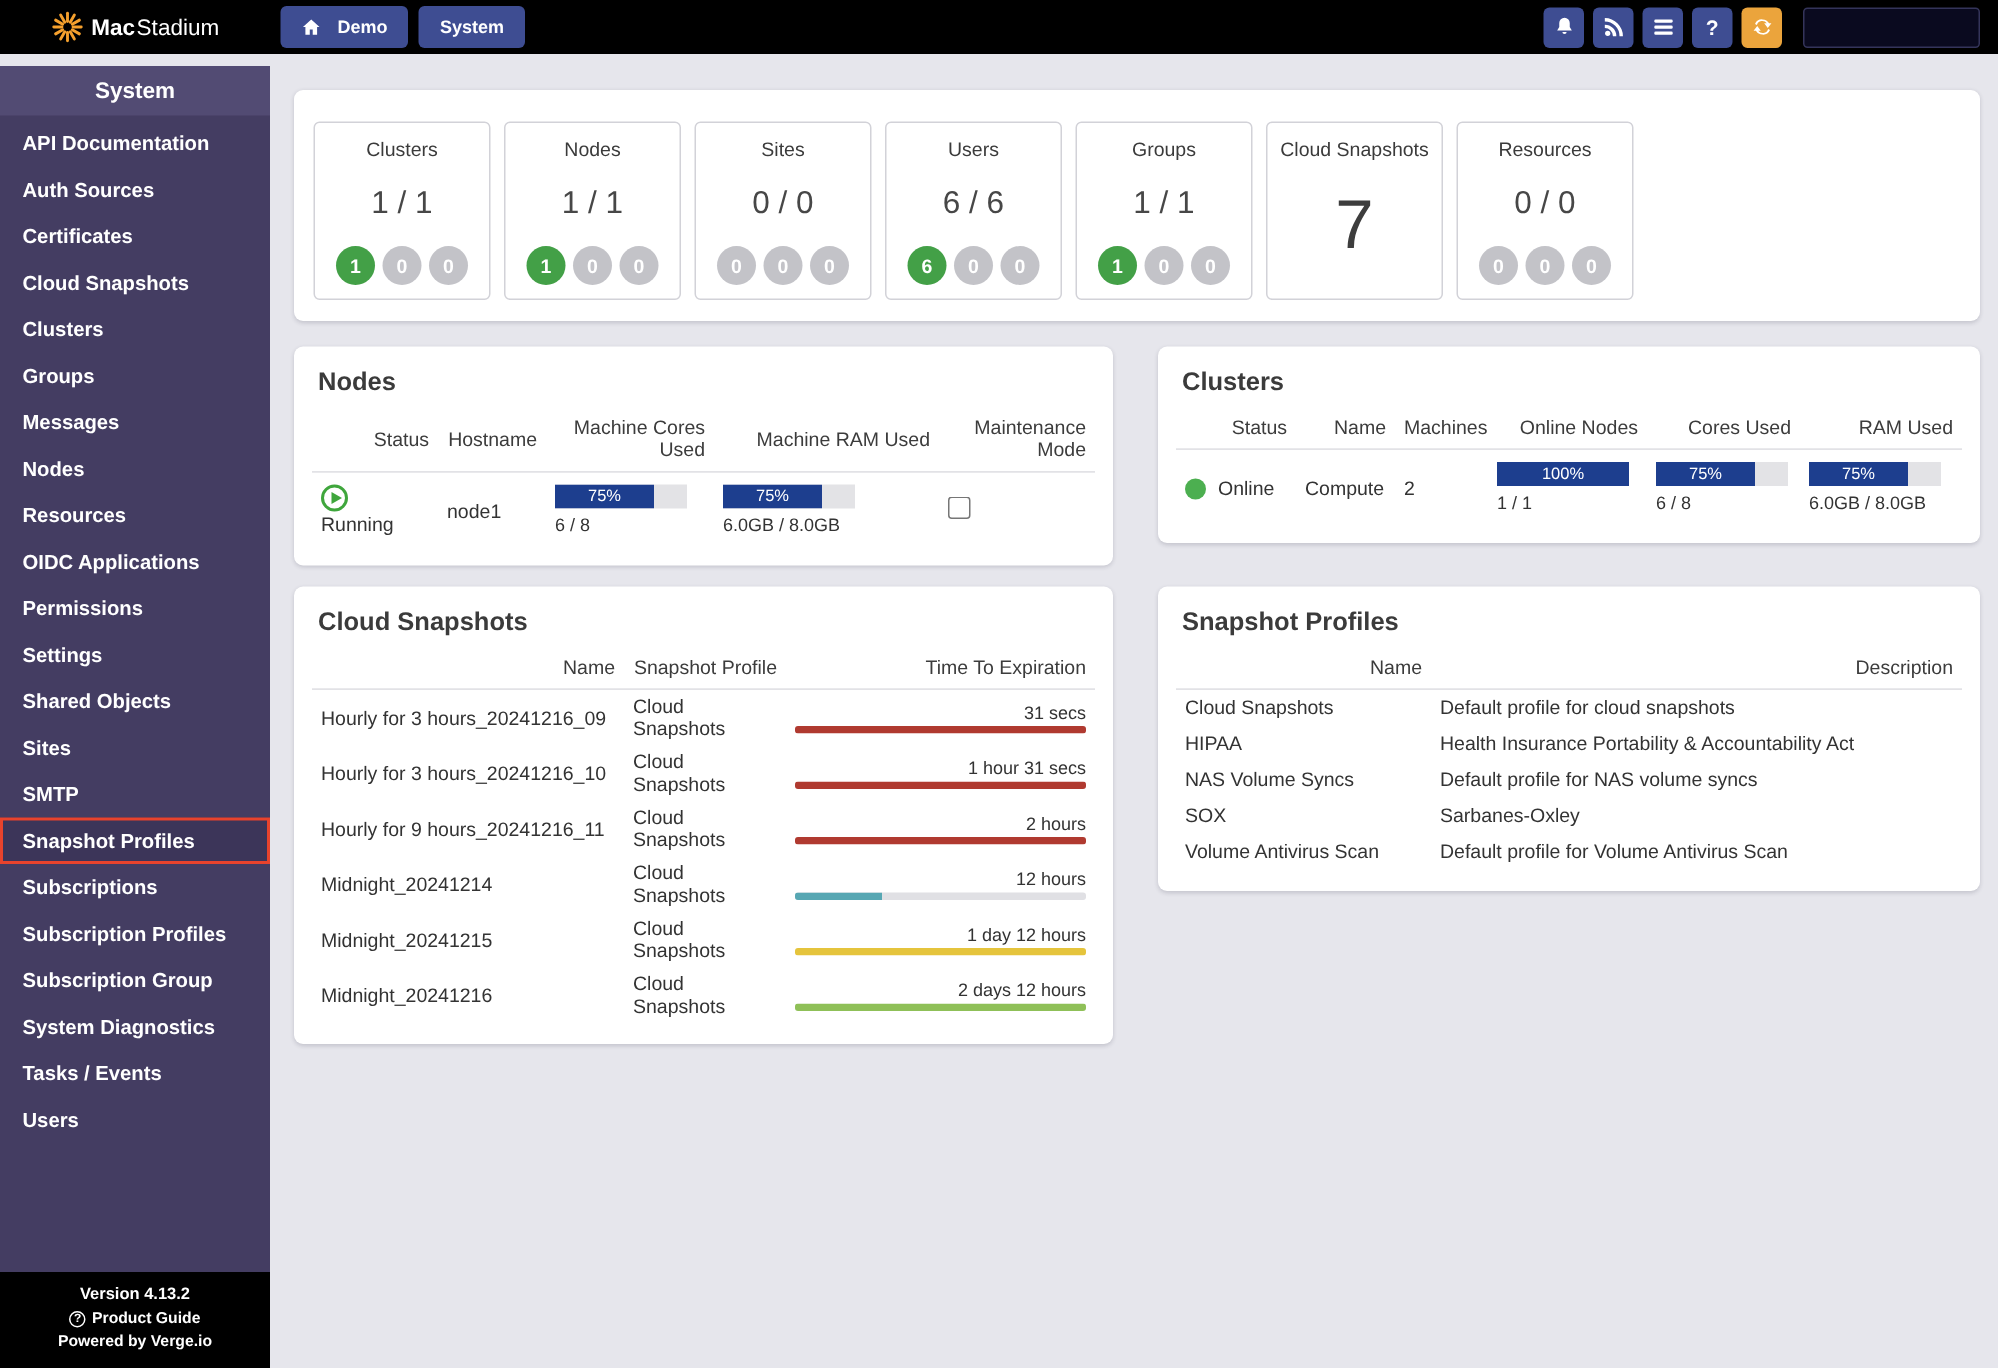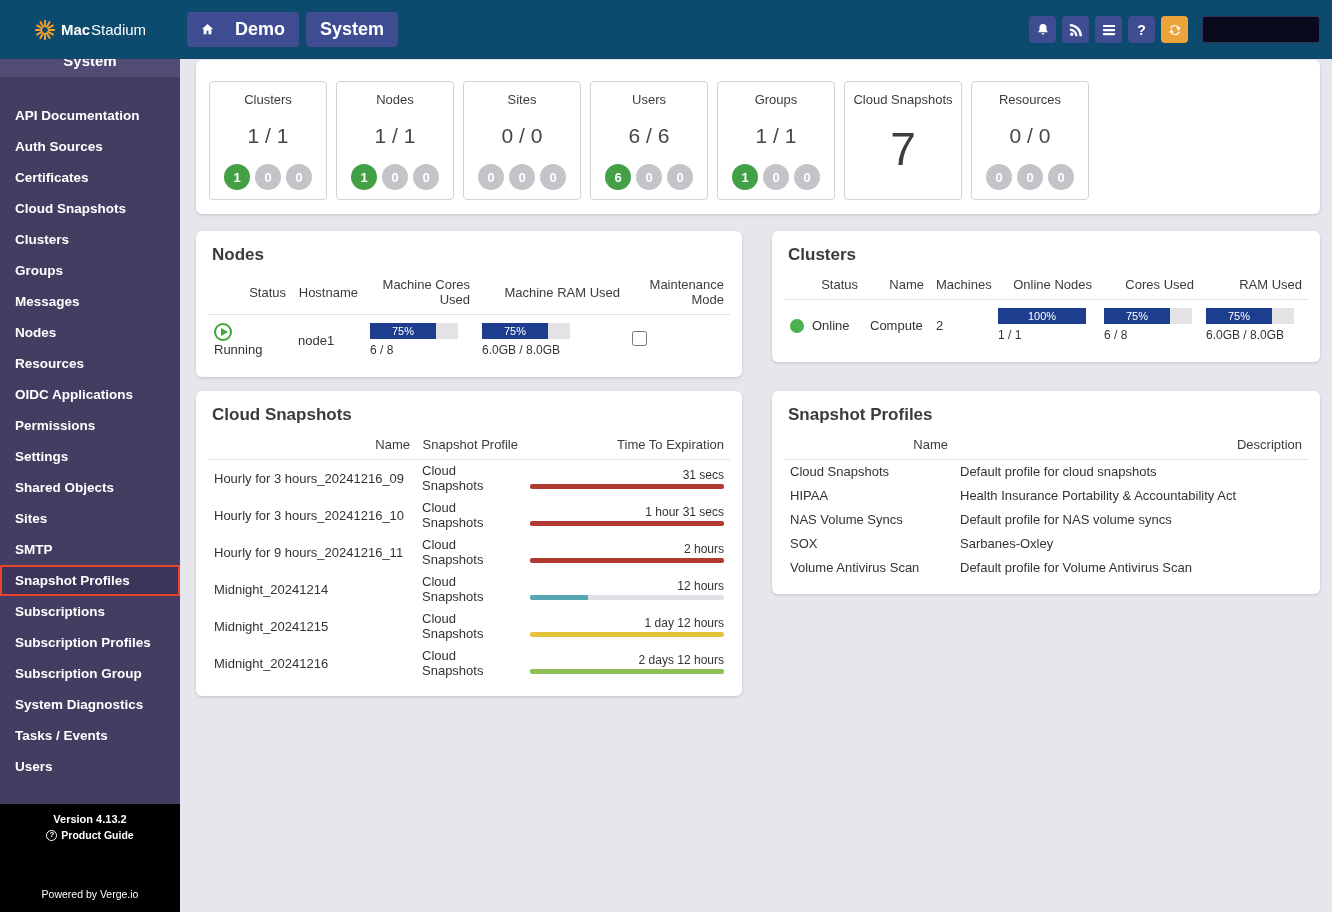--- a/index.html
+++ b/index.html
@@ -6,33 +6,33 @@
   html, body { width: 1332px; height: 912px; }
   body {
     font-family: "Liberation Sans", sans-serif;
     background: #e6e6ec;
     overflow: hidden;
     position: relative;
   }
 
   
   .topbar {
-    position: absolute; top: 0; left: 0; right: 0; height: 59px;
-    background: #0c4a6e; display: flex; align-items: center; z-index: 20;
+    position: absolute; top: 0; left: 0; right: 0; height: 36px;
+    background: #000000; display: flex; align-items: center; z-index: 20;
   }
   .brand {
     width: 180px; display: flex; align-items: center; justify-content: center;
     gap: 5px; cursor: pointer;
   }
   .brand-mac { color: #fff; font-weight: 700; font-size: 15px; }
   .brand-stadium { color: #fff; font-weight: 400; font-size: 15px; margin-left: -4px; }
   .nav-btn {
-    display: inline-flex; align-items: center; gap: 21px;
+    display: inline-flex; align-items: center; gap: 11px;
     background: #3e4d92; color: #fff; border: none; border-radius: 4px;
-    padding: 7px 14px; font-size: 18px; font-family: inherit; cursor: pointer;
+    padding: 7px 14px; font-size: 12px; font-family: inherit; cursor: pointer;
     margin-left: 7px; font-weight: 600;
   }
   .topbar-right { margin-left: auto; display: flex; align-items: center; gap: 6px; margin-right: 12px; }
   .icon-btn {
     width: 27px; height: 27px; border: none; border-radius: 4px;
     background: #3e4d92; color: #fff; display: flex; align-items: center;
     justify-content: center; cursor: pointer; font-size: 14px; font-weight: 700;
     font-family: inherit;
   }
   .icon-btn.refresh { background: #eba43c; }
@@ -44,40 +44,40 @@
 
   
   .sidebar {
     position: absolute; top: 44px; left: 0; bottom: 0; width: 180px;
     background: #443d62; display: flex; flex-direction: column; z-index: 10;
   }
   .sidebar-header {
     background: #524b73; color: #fff; text-align: center;
     font-size: 15px; font-weight: 700; padding: 8px 0;
   }
-  .sidebar-items { flex: 1; padding-top: 3px; overflow: hidden; margin-top: 20px; }
+  .sidebar-items { flex: 1; padding-top: 3px; overflow: hidden; }
   .sidebar-item {
     color: #fff; font-size: 13.5px; font-weight: 600;
     padding: 8px 15px; cursor: pointer; white-space: nowrap;
   }
   .sidebar-item.active {
     border: 2px solid #e8432d; padding: 6px 13px; background: #3c3559;
   }
   .sidebar-footer {
     background: #000000; color: #fff; text-align: center;
     padding: 7px 0 9px; font-size: 10.5px; line-height: 1.5;
   }
   .footer-version { font-weight: 700; font-size: 11px; }
   .footer-guide { display: flex; align-items: center; justify-content: center; gap: 4px; cursor: pointer; font-weight: 600; }
   .q-circle {
     display: inline-flex; width: 11px; height: 11px; border-radius: 50%;
     border: 1px solid #fff; align-items: center; justify-content: center;
     font-size: 8px; font-weight: 700;
   }
-  .footer-powered { font-weight: 400; margin-top: 44px; }
+  .footer-powered { font-weight: 700; }
 
   
   .main {
     position: absolute; top: 44px; left: 180px; right: 0; bottom: 0;
     background: #e6e6ec; padding: 16px 12px 16px 16px; overflow: hidden;
   }
   .card {
     background: #fff; border-radius: 6px;
     box-shadow: 0 1px 3px rgba(40,40,60,0.18);
   }

